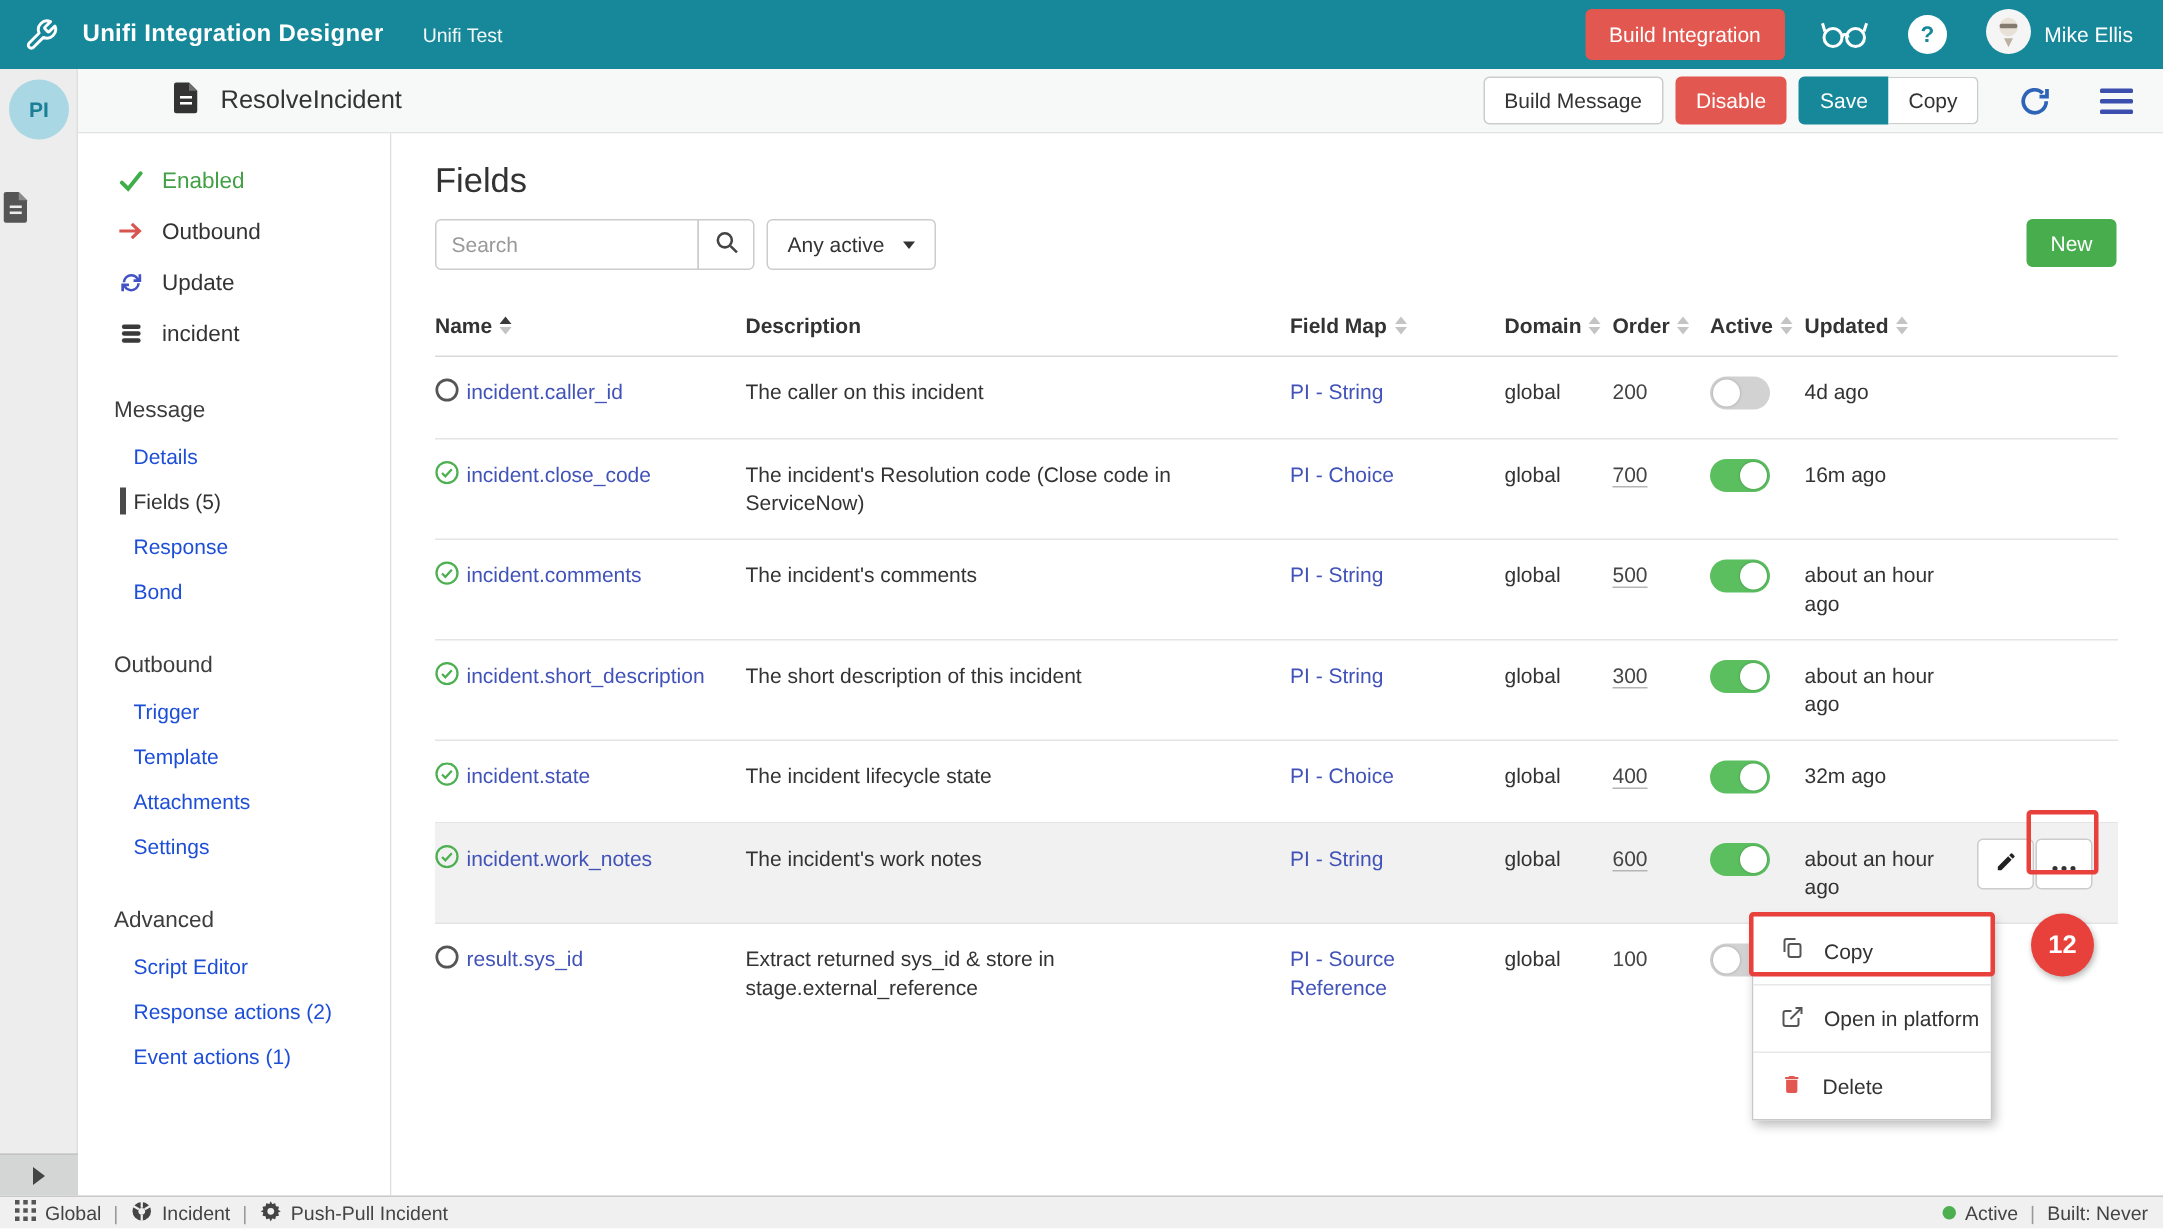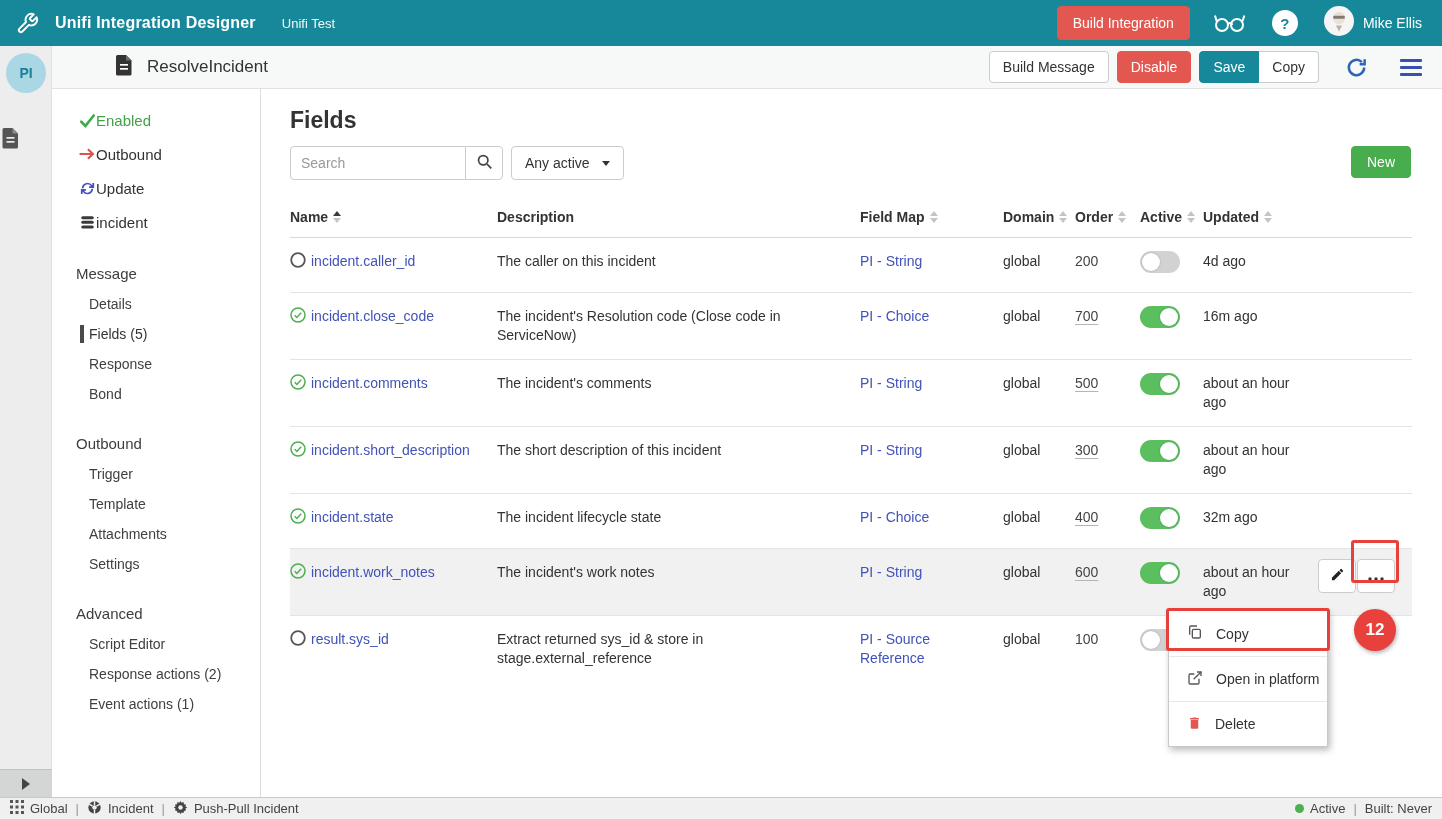--- a/index.html
+++ b/index.html
@@ -41,31 +41,31 @@
   .rail{position:absolute;left:0;top:46px;width:52px;height:751px;background:#ededed;border-right:1px solid #e0e0e0}
   .pi-avatar{position:absolute;left:6px;top:7px;width:40px;height:40px;border-radius:50%;background:#a9d7e4;color:#1b7f95;font-weight:700;font-size:14px;display:flex;align-items:center;justify-content:center}
   .rail-items{position:absolute;left:0;top:80px;width:52px;display:flex;flex-direction:row;align-items:center;gap:32px}
   .rail-item{width:24px;height:24px;display:flex;align-items:center;justify-content:center;cursor:pointer}
   .tt{font:700 17px "Liberation Sans",sans-serif;color:#555;letter-spacing:-1px}
   .rail-footer{position:absolute;left:0;top:769px;width:52px;height:28px;background:#d4d6d6;border-top:1px solid #c3c3c3;display:flex;align-items:center;justify-content:center;cursor:pointer}
   .expand-tri{width:0;height:0;border-top:6px solid transparent;border-bottom:6px solid transparent;border-left:8px solid #444}
 
   
   .sidenav{position:absolute;left:52px;top:89px;width:209px;height:708px;background:#fff;border-right:1px solid #ddd;padding-top:14px;overflow:hidden}
-  .status-item{display:flex;align-items:center;height:34px;padding-left:26px;font-size:15px;color:#333;cursor:pointer}
+  .status-item{display:flex;align-items:center;height:34px;padding-left:26px;gap:12px;font-size:15px;color:#333;cursor:pointer}
   .st-icon{width:18px;height:18px;display:flex;align-items:center;justify-content:center}
   .nav-section{margin-top:19px}
   .section-title{padding-left:24px;height:31px;line-height:31px;font-size:15px;color:#3d3d3d}
-  .nav-item{height:30px;line-height:30px;padding-left:37px;font-size:14px;color:#404040;cursor:pointer;position:relative}
+  .nav-item{height:30px;line-height:30px;padding-left:37px;font-size:14px;color:#1d4ed8;cursor:pointer;position:relative}
   .nav-item.active{color:#333}
   .nav-item.active::before{content:'';position:absolute;left:28px;top:6px;width:4px;height:18px;background:#4a4a4a}
 
   
   .content{position:absolute;left:261px;top:89px;width:1181px;height:708px;background:#fff;padding-left:29px}
-  .fields-title{margin-top:18px;font-size:23px;font-weight:700;color:#333}
+  .fields-title{margin-top:18px;font-size:23px;font-weight:400;color:#333}
   .controls{margin-top:12px;display:flex;align-items:center;position:relative}
   .search-group{display:inline-flex}
   .search-input{width:176px;height:34px;border:1px solid #ccc;border-radius:4px 0 0 4px;padding:0 10px;font-size:14px;font-family:inherit;color:#333;outline:none}
   .search-input::placeholder{color:#999}
   .search-btn{width:38px;height:34px;border:1px solid #ccc;border-left:1px solid #ccc;background:#fff;border-radius:0 4px 4px 0;display:flex;align-items:center;justify-content:center;cursor:pointer;margin-left:-1px}
   .filter-btn{margin-left:8px;height:34px;display:inline-flex;align-items:center;gap:12px}
   .caret-dn{width:0;height:0;border-left:4px solid transparent;border-right:4px solid transparent;border-top:5px solid #333}
   .new-btn{position:absolute;right:31px;top:57px;background:#47ad4d;border-color:#47ad4d;color:#fff;padding:7px 15px}
 
   

